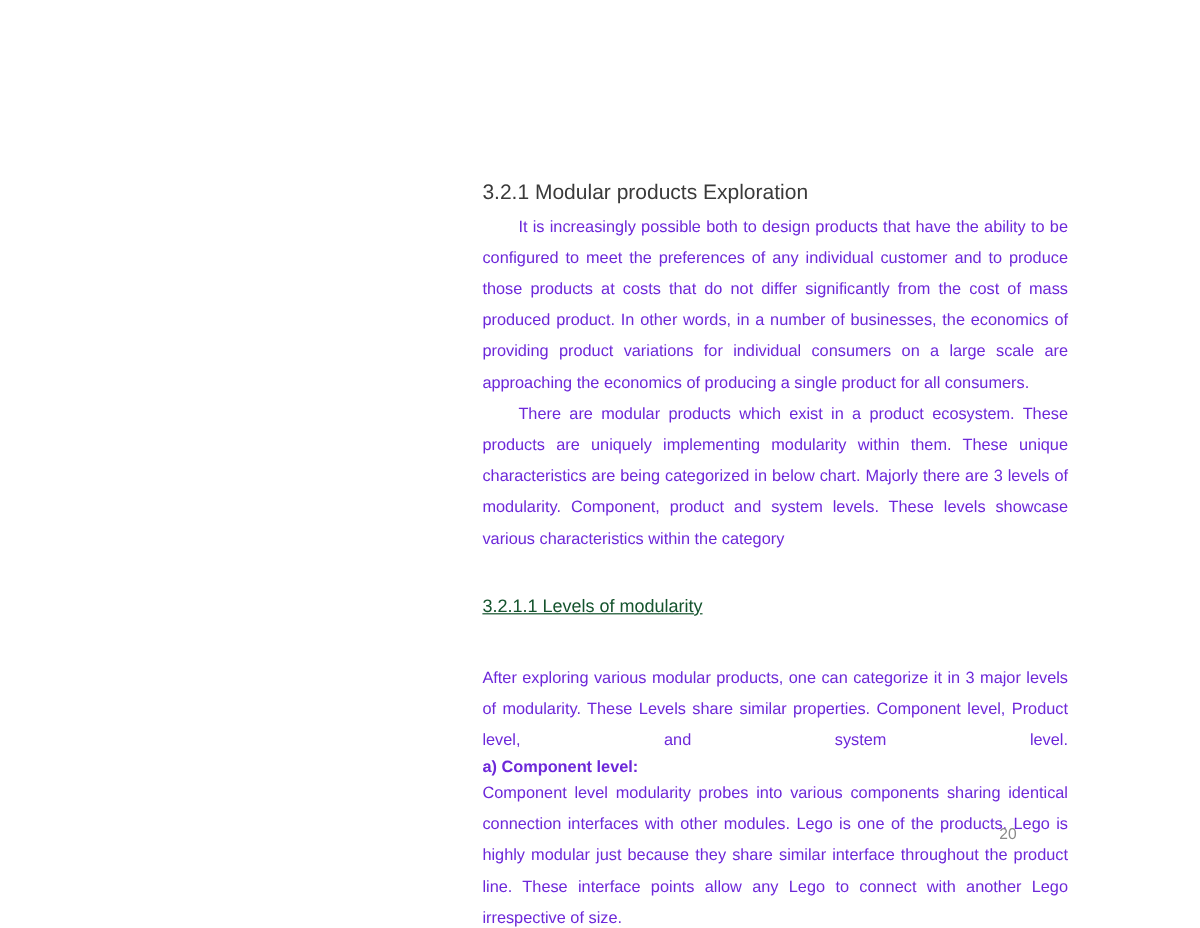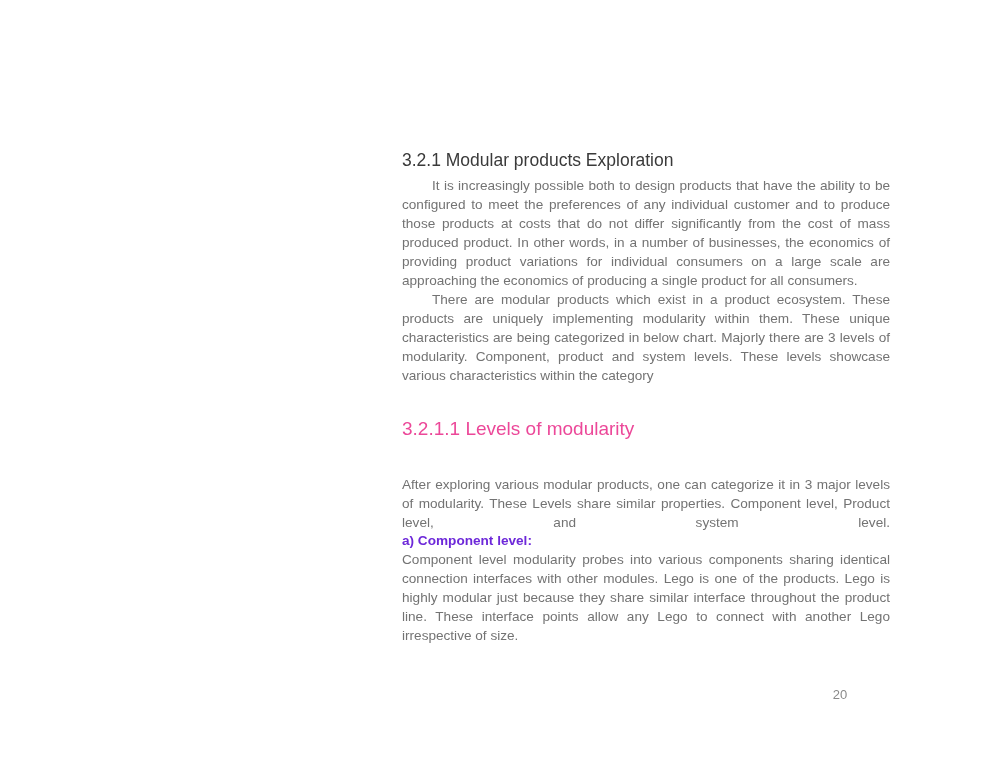--- a/index.html
+++ b/index.html
@@ -21,32 +21,33 @@
     color: #3d3d3d;
   }
   .h1 {
     font-size: 17.5px;
     font-weight: 400;
     line-height: 23px;
     margin-bottom: 4px;
     color: #3a3a3a;
   }
   .h2 {
-    font-size: 19px;
+    font-size: 15px;
     font-weight: 400;
     line-height: 21px;
     margin-top: 33px;
     margin-bottom: 3px;
-    color: #ec4899;
+    color: #14532d;
+    text-decoration: underline;
   }
   .para {
     font-size: 13.6px;
-    line-height: 19px;
+    line-height: 26px;
     text-align: justify;
-    color: #737373;
+    color: #6d28d9;
   }
   .para.indent { text-indent: 30px; }
   .para.justify-last { text-align-last: justify; margin-top: 36px; }
   .sub-label {
     font-size: 13.6px;
     line-height: 18.2px;
     font-weight: 700;
     color: #6d28d9;
   }
   .page-number {

